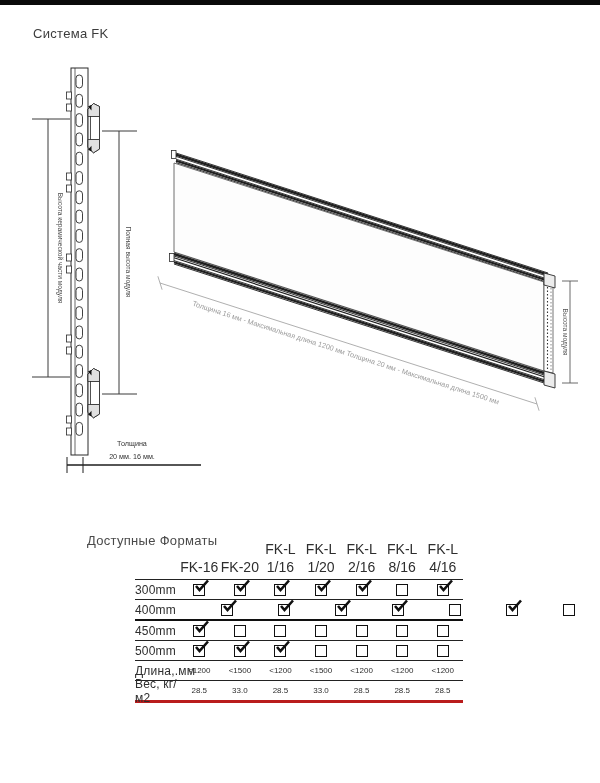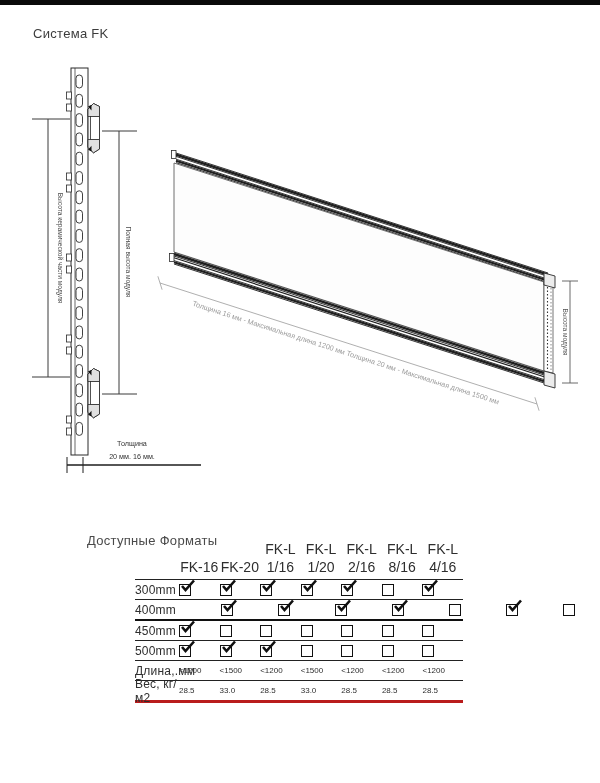--- a/index.html
+++ b/index.html
@@ -9,21 +9,21 @@
   .page-title{position:absolute;left:33px;top:26px;font-size:13px;letter-spacing:.3px;color:#3c3c3c;}
   .svg-abs{position:absolute;}
   
   .formats-title{position:absolute;left:87px;top:533px;font-size:13px;color:#4a4a4a;letter-spacing:.3px;}
   .formats-table{position:absolute;left:135px;top:549px;width:328px;}
   .t-row{display:flex;align-items:center;height:19px;border-bottom:1.5px solid #222;}
   .t-row.t-head{height:27px;align-items:flex-end;padding-bottom:3px;border-bottom:1.5px solid #222;}
   .t-row.thickline{border-bottom:2.5px solid #101010;gap:45px;}
   .t-row.final{border-bottom:3px solid #b91c1c;}
   .label-cell{width:44px;font-size:12px;color:#2e2e2e;letter-spacing:.2px;}
-  .cell{flex:1;font-size:8px;color:#2e2e2e;}
+  .cell{flex:1;text-align:center;font-size:8px;color:#2e2e2e;}
   .col-h{flex:1;text-align:center;font-size:14px;line-height:1.3;color:#2e2e2e;}
   .cb{position:relative;display:inline-block;width:10px;height:10px;border:1.7px solid #101010;
       vertical-align:middle;background:#fff;}
   .cb svg{position:absolute;left:0;top:-6px;overflow:visible;}
 </style>
 </head>
 <body>
 
 <div class="canvas">
 

